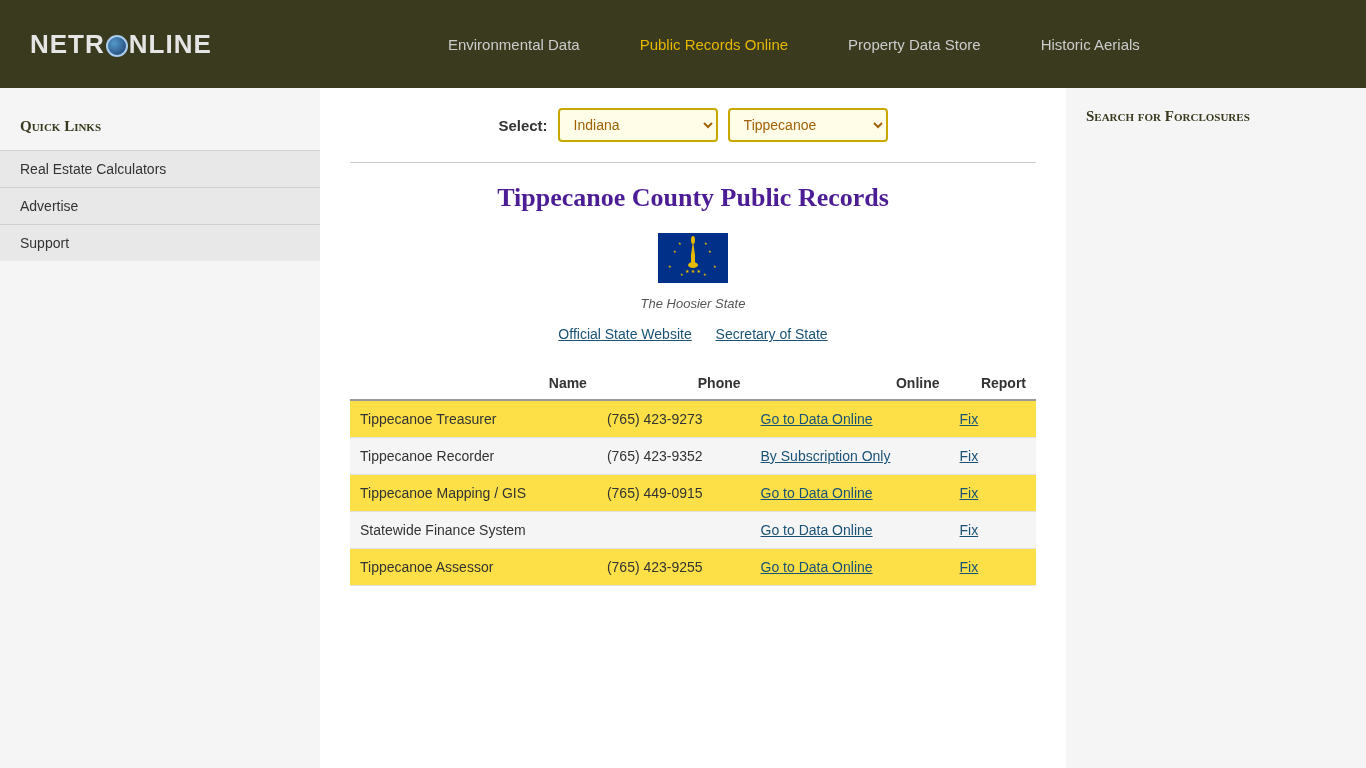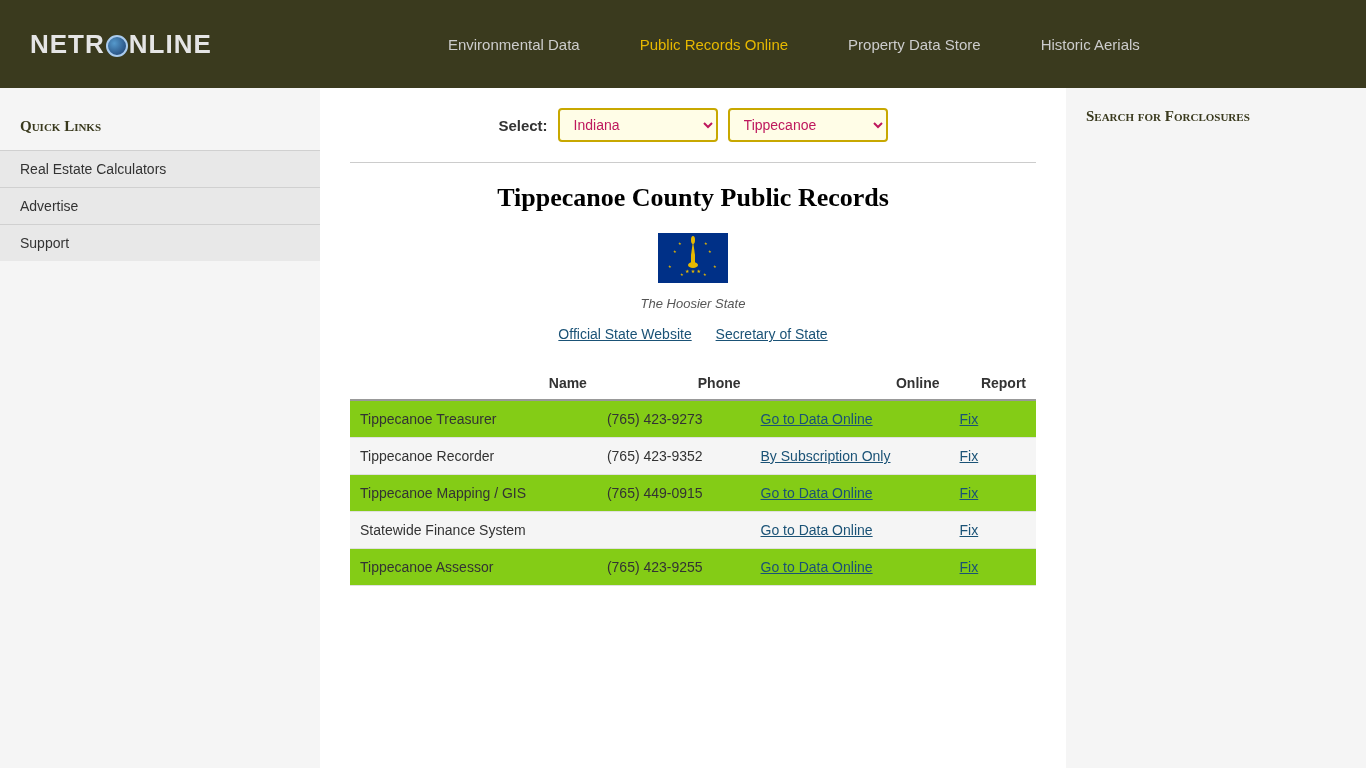--- a/index.html
+++ b/index.html
@@ -101,38 +101,38 @@
     #select-label {
       font-size: 15px;
       font-weight: bold;
     }
     .state-select, .county-select {
       padding: 6px 10px;
       font-size: 14px;
       border: 2px solid #c8a800;
       border-radius: 4px;
       background: #fffde7;
-      color: #be185d;
+      color: #a16207;
       min-width: 160px;
       cursor: pointer;
       appearance: auto;
     }
 
     
     #county-section {
       border-top: 1px solid #ccc;
       padding-top: 20px;
     }
 
     #county-title {
       text-align: center;
       font-size: 26px;
       font-family: Georgia, serif;
       font-weight: bold;
-      color: #000000;
+      color: #4c1d95;
       margin-bottom: 20px;
       text-transform: capitalize;
     }
 
     #flag-area {
       text-align: center;
       margin-bottom: 10px;
     }
     #state-flag {
       width: 70px;
@@ -173,21 +173,21 @@
       font-weight: bold;
       color: #333;
     }
     #records-table td {
       padding: 10px 10px;
       vertical-align: top;
       font-size: 14px;
       border-bottom: 1px solid #e0e0e0;
     }
     .row-even { background: #f5f5f5; }
-    .row-odd { background: #84cc16; }
+    .row-odd { background: #fde047; }
     .record-link {
       color: #1a5276;
       text-decoration: underline;
       cursor: pointer;
     }
 
     
     #right-panel {
       width: 300px;
       min-width: 300px;

